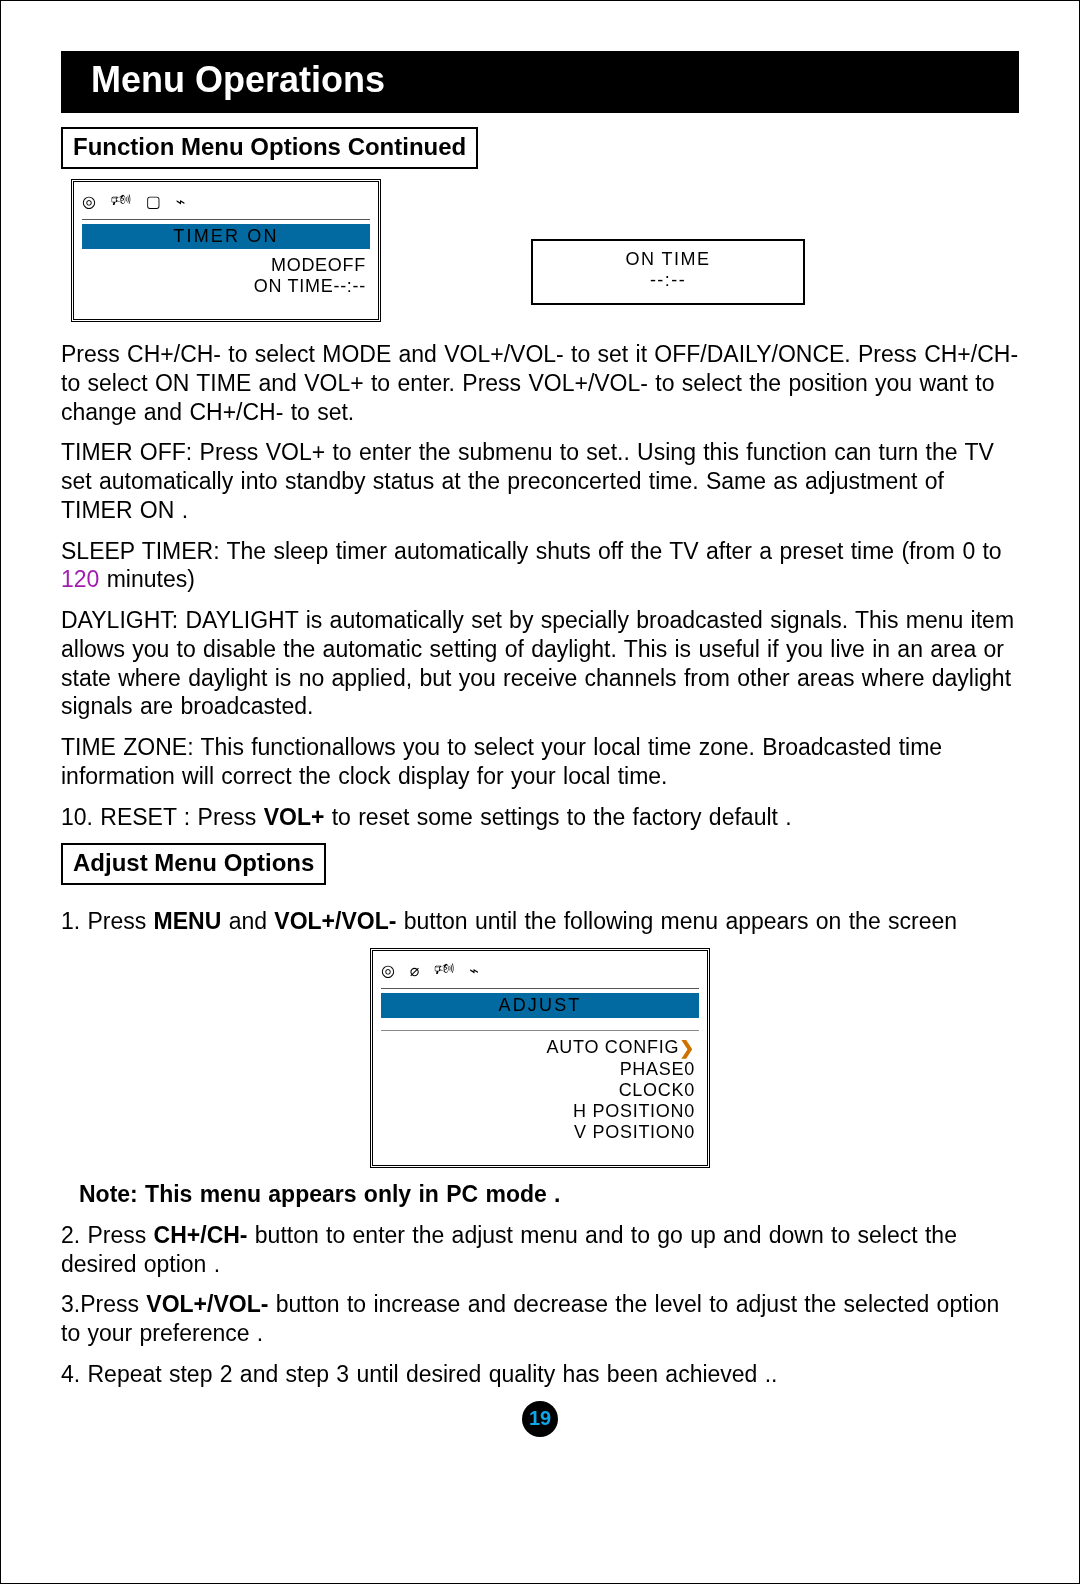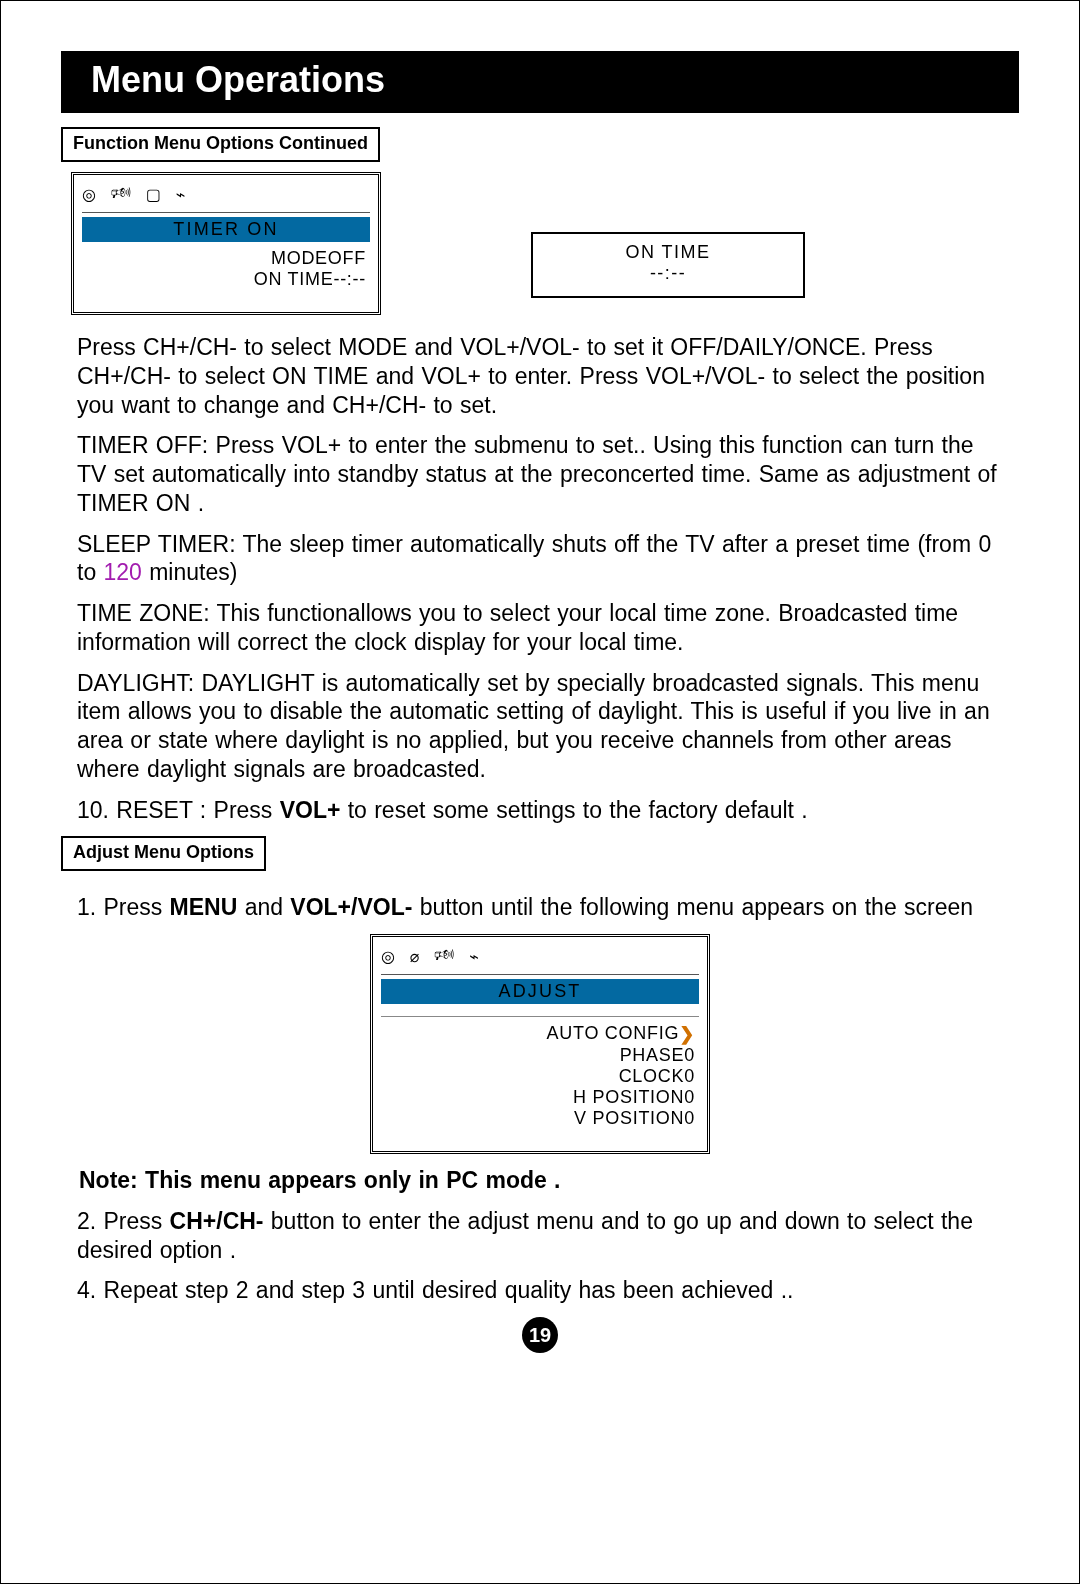--- a/index.html
+++ b/index.html
@@ -19,21 +19,21 @@
     color:#fff;
     font-size:36px;
     font-weight:bold;
     padding:8px 30px 12px 30px;
     margin-bottom:14px;
   }
   .section-box{
     display:inline-block;
     border:2px solid #000;
     padding:4px 10px 6px 10px;
-    font-size:18px;
+    font-size:24px;
     font-weight:bold;
     margin-bottom:10px;
   }
   .two-col{
     display:flex;
     align-items:flex-start;
     gap:30px;
     margin-bottom:18px;
   }
   .osd{
@@ -73,29 +73,29 @@
     text-align:center;
     font-size:18px;
     letter-spacing:0.08em;
     padding:8px 0 12px 0;
     margin-top:60px;
     margin-left:120px;
   }
   .body-text{
     font-size:23px;
     line-height:1.25;
-    margin:12px 16px;
+    margin:12px 0;
     word-spacing:0.04em;
   }
   .indent{margin-left:18px;font-weight:bold;}
   .red{color:#a21caf;}
   b{font-weight:bold;}
   .page-num{
     width:36px;height:36px;border-radius:50%;
-    background:#000;color:#ffffff;
+    background:#000;color:#0ea5e9;
     display:flex;align-items:center;justify-content:center;
     font-size:20px;font-weight:bold;
     margin:12px auto 0 auto;
   }
   .chev{font-weight:bold;color:#d07000;}
 </style>
 </head>
 <body>
 
 <div class="page">
@@ -127,22 +127,22 @@
       <div>ON TIME</div>
       <div>--:--</div>
     </div>
   </div>
 
   <div class="body-text">Press CH+/CH- to select MODE and VOL+/VOL- to set it OFF/DAILY/ONCE. Press CH+/CH- to select ON TIME and VOL+ to enter. Press VOL+/VOL- to select the position you want to change and CH+/CH- to set.</div>
   <div class="body-text">TIMER OFF: Press VOL+ to enter the submenu to set.. Using this function can turn the TV set automatically into standby status at the preconcerted time. Same as adjustment of TIMER ON .</div>
   <div class="body-text">
     <span>SLEEP TIMER: The sleep timer automatically shuts off the TV after a preset time (from 0 to </span><span class="red">120</span><span> minutes)</span>
   </div>
+  <div class="body-text">DAYLIGHT: DAYLIGHT is automatically set by specially broadcasted signals. This menu item allows you to disable the automatic setting of daylight. This is useful if you live in an area or state where daylight is no applied, but you receive channels from other areas where daylight signals are broadcasted.</div>
   <div class="body-text">TIME ZONE: This functionallows you to select your local time zone. Broadcasted time information will correct the clock display for your local time.</div>
-  <div class="body-text">DAYLIGHT: DAYLIGHT is automatically set by specially broadcasted signals. This menu item allows you to disable the automatic setting of daylight. This is useful if you live in an area or state where daylight is no applied, but you receive channels from other areas where daylight signals are broadcasted.</div>
   <div class="body-text">
     <span>10. RESET : Press </span><b>VOL+</b><span> to reset some settings to the factory default .</span>
   </div>
 
   <div class="section-box">Adjust  Menu Options</div>
 
   <div class="body-text">
     <span>1. Press </span><b>MENU</b><span> and </span><b>VOL+/VOL-</b><span> button until the following menu appears on the screen</span>
   </div>
 
@@ -177,16 +177,19 @@
         <span>0</span>
       </div>
     </div>
   </div>
 
   <div class="body-text indent">Note: This menu   appears only in  PC mode .</div>
 
   <div class="body-text">
     <span>2. Press </span><b>CH+/CH-</b><span> button to enter the adjust menu and to go up and down to select the desired option .</span>
   </div>
+  <div class="body-text">
+    <span>3.Press </span><b>VOL+/VOL-</b><span> button to increase and decrease the level to adjust the selected option to your preference .</span>
+  </div>
   <div class="body-text">4. Repeat step 2 and step 3 until desired quality has been achieved ..</div>
 
   <div class="page-num">19</div>
 </div>
 
 </body></html>

